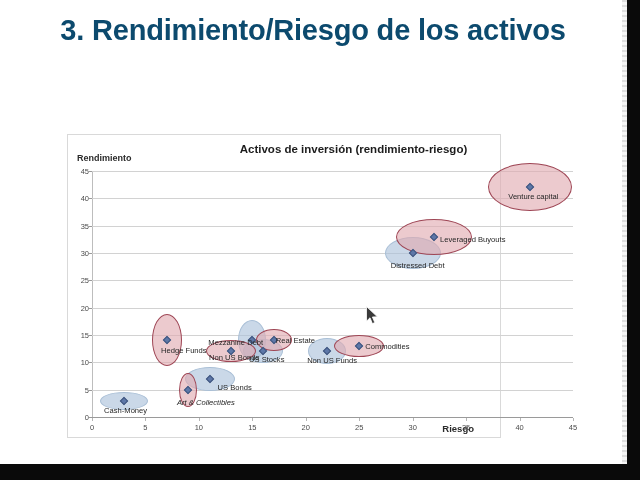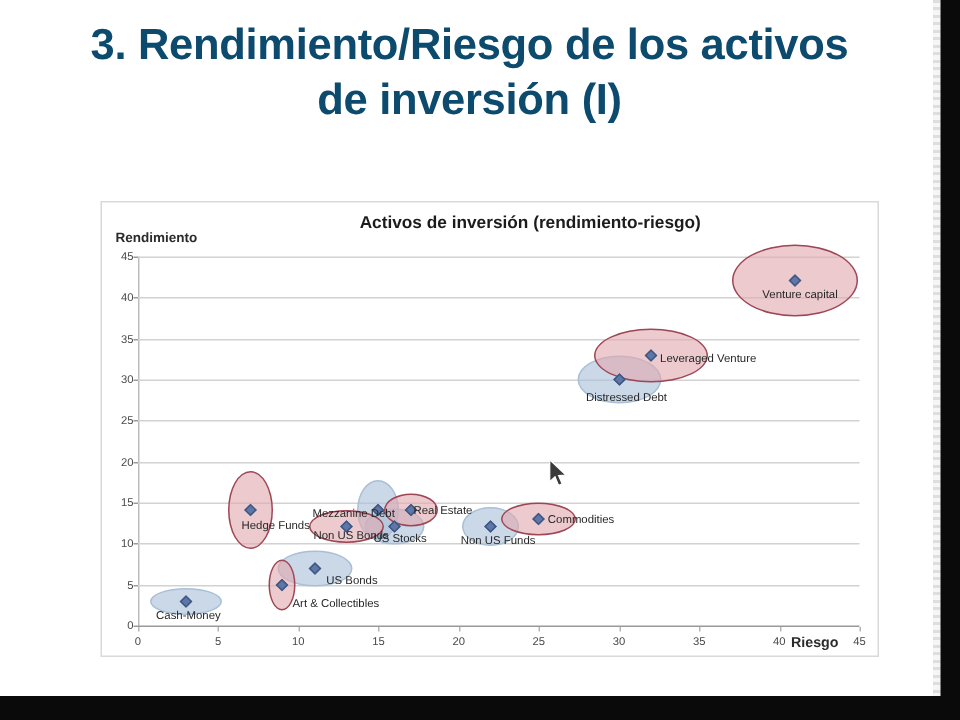--- a/index.html
+++ b/index.html
@@ -50,21 +50,21 @@
     font-weight: 600;
     line-height: 1.28;
     letter-spacing: -0.2px;
   }
 
   
   .chart-panel {
     position: absolute;
     left: 67px;
     top: 134px;
-    width: 519px;
+    width: 434px;
     height: 304px;
     background: #ffffff;
     border: 1px solid #d9d9d9;
     box-sizing: border-box;
   }
   .chart-title {
     position: absolute;
     left: 0; top: 8px;
     width: 519px;
     text-align: center;
@@ -185,21 +185,20 @@
   }
   .cursor svg { display: block; }
 </style>
 </head>
 <body>
 
 <div id="screen">
 
   <div class="slide-title">
     <div>3. Rendimiento/Riesgo de los activos</div>
-    <div>de inversión (I)</div>
   </div>
 
   <div class="chart-panel">
     <div class="chart-title">Activos de inversión (rendimiento-riesgo)</div>
     <div class="axis-label-y">Rendimiento</div>
     <div class="axis-label-x">Riesgo</div>
     <div class="plot" id="plot">
       <div class="axis-y-line"></div>
       <div class="axis-x-line"></div>
     <div class="tick-y" style="top: 246px;">0</div>
@@ -260,41 +259,41 @@
         <div class="bubble red" style="left: 96.2px; top: 218.667px; width: 18px; height: 34px;"></div>
         <div class="bubble red" style="left: 138.956px; top: 180.4px; width: 50px; height: 22px;"></div>
         <div class="bubble red" style="left: 74.8222px; top: 169.467px; width: 30px; height: 52px;"></div>
         <div class="bubble red" style="left: 181.711px; top: 169.467px; width: 36px; height: 22px;"></div>
         <div class="bubble red" style="left: 267.222px; top: 174.933px; width: 50px; height: 22px;"></div>
         <div class="bubble red" style="left: 342.044px; top: 65.6px; width: 76px; height: 36px;"></div>
         <div class="bubble red" style="left: 438.244px; top: 16.4px; width: 84px; height: 48px;"></div>
         <div class="marker" style="left: 32.0667px; top: 229.6px;"></div>
         <div class="pt-label" style="left: 12.0667px; top: 238.6px;">Cash-Money</div>
         <div class="marker" style="left: 96.2px; top: 218.667px;"></div>
-        <div class="pt-label" style="left: 103px; top: 230.667px;">Art &amp; Collectibles</div>
+        <div class="pt-label" style="left: 85px; top: 230.667px; font-style: italic;">Art &amp; Collectibles</div>
         <div class="marker" style="left: 117.578px; top: 207.733px;"></div>
         <div class="pt-label" style="left: 125.578px; top: 215.733px;">US Bonds</div>
         <div class="marker" style="left: 138.956px; top: 180.4px;"></div>
         <div class="pt-label" style="left: 116.956px; top: 186px;">Non US Bonds</div>
         <div class="marker" style="left: 74.8222px; top: 169.467px;"></div>
         <div class="pt-label" style="left: 69px; top: 179.467px;">Hedge Funds</div>
         <div class="marker" style="left: 160.333px; top: 169.467px;"></div>
         <div class="pt-label" style="left: 116.333px; top: 155.467px; margin-top: 16px;">Mezzanine Debt</div>
         <div class="marker" style="left: 171.022px; top: 180.4px;"></div>
         <div class="pt-label" style="left: 157.022px; top: 188.4px;">US Stocks</div>
         <div class="marker" style="left: 181.711px; top: 169.467px;"></div>
         <div class="pt-label" style="left: 183.711px; top: 169.467px;">Real Estate</div>
         <div class="marker" style="left: 235.156px; top: 180.4px;"></div>
         <div class="pt-label" style="left: 215.156px; top: 189.4px;">Non US Funds</div>
         <div class="marker" style="left: 267.222px; top: 174.933px;"></div>
         <div class="pt-label" style="left: 273.222px; top: 174.933px;">Commodities</div>
         <div class="marker" style="left: 320.667px; top: 82px;"></div>
         <div class="pt-label" style="left: 298.667px; top: 94px;">Distressed Debt</div>
         <div class="marker" style="left: 342.044px; top: 65.6px;"></div>
-        <div class="pt-label" style="left: 348.044px; top: 67.6px;">Leveraged Venture</div>
+        <div class="pt-label" style="left: 348.044px; top: 67.6px;">Leveraged Buyouts</div>
         <div class="marker" style="left: 438.244px; top: 16.4px;"></div>
         <div class="pt-label" style="left: 416.244px; top: 25.4px;">Venture capital</div>
       </div>
   </div>
 
   <div class="cursor">
     <svg width="14" height="20" viewBox="0 0 14 20">
       <path d="M0.5 0.5 L0.5 15.2 L4.0 11.8 L6.4 17.6 L8.8 16.6 L6.4 11.0 L11.4 10.8 Z" fill="#3a3a3a" stroke="#ffffff" stroke-width="0.8"></path>
     </svg>
   </div>

